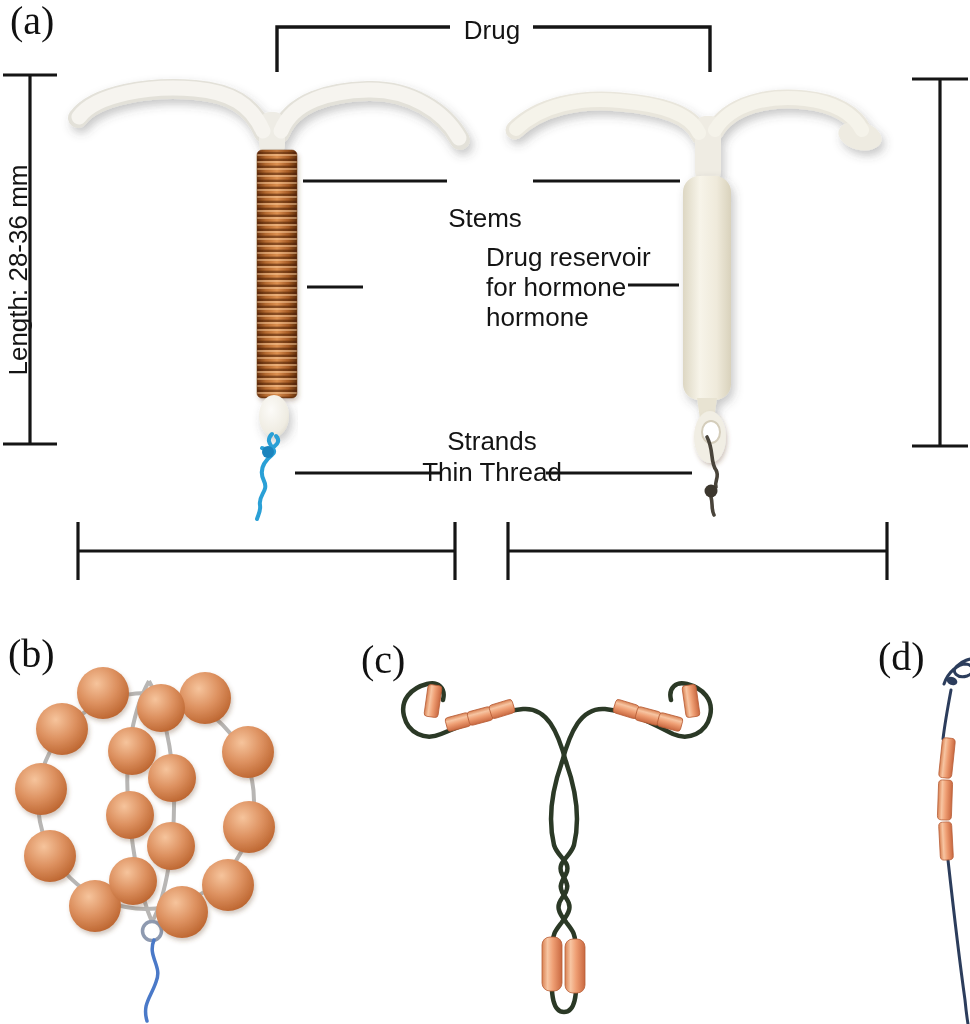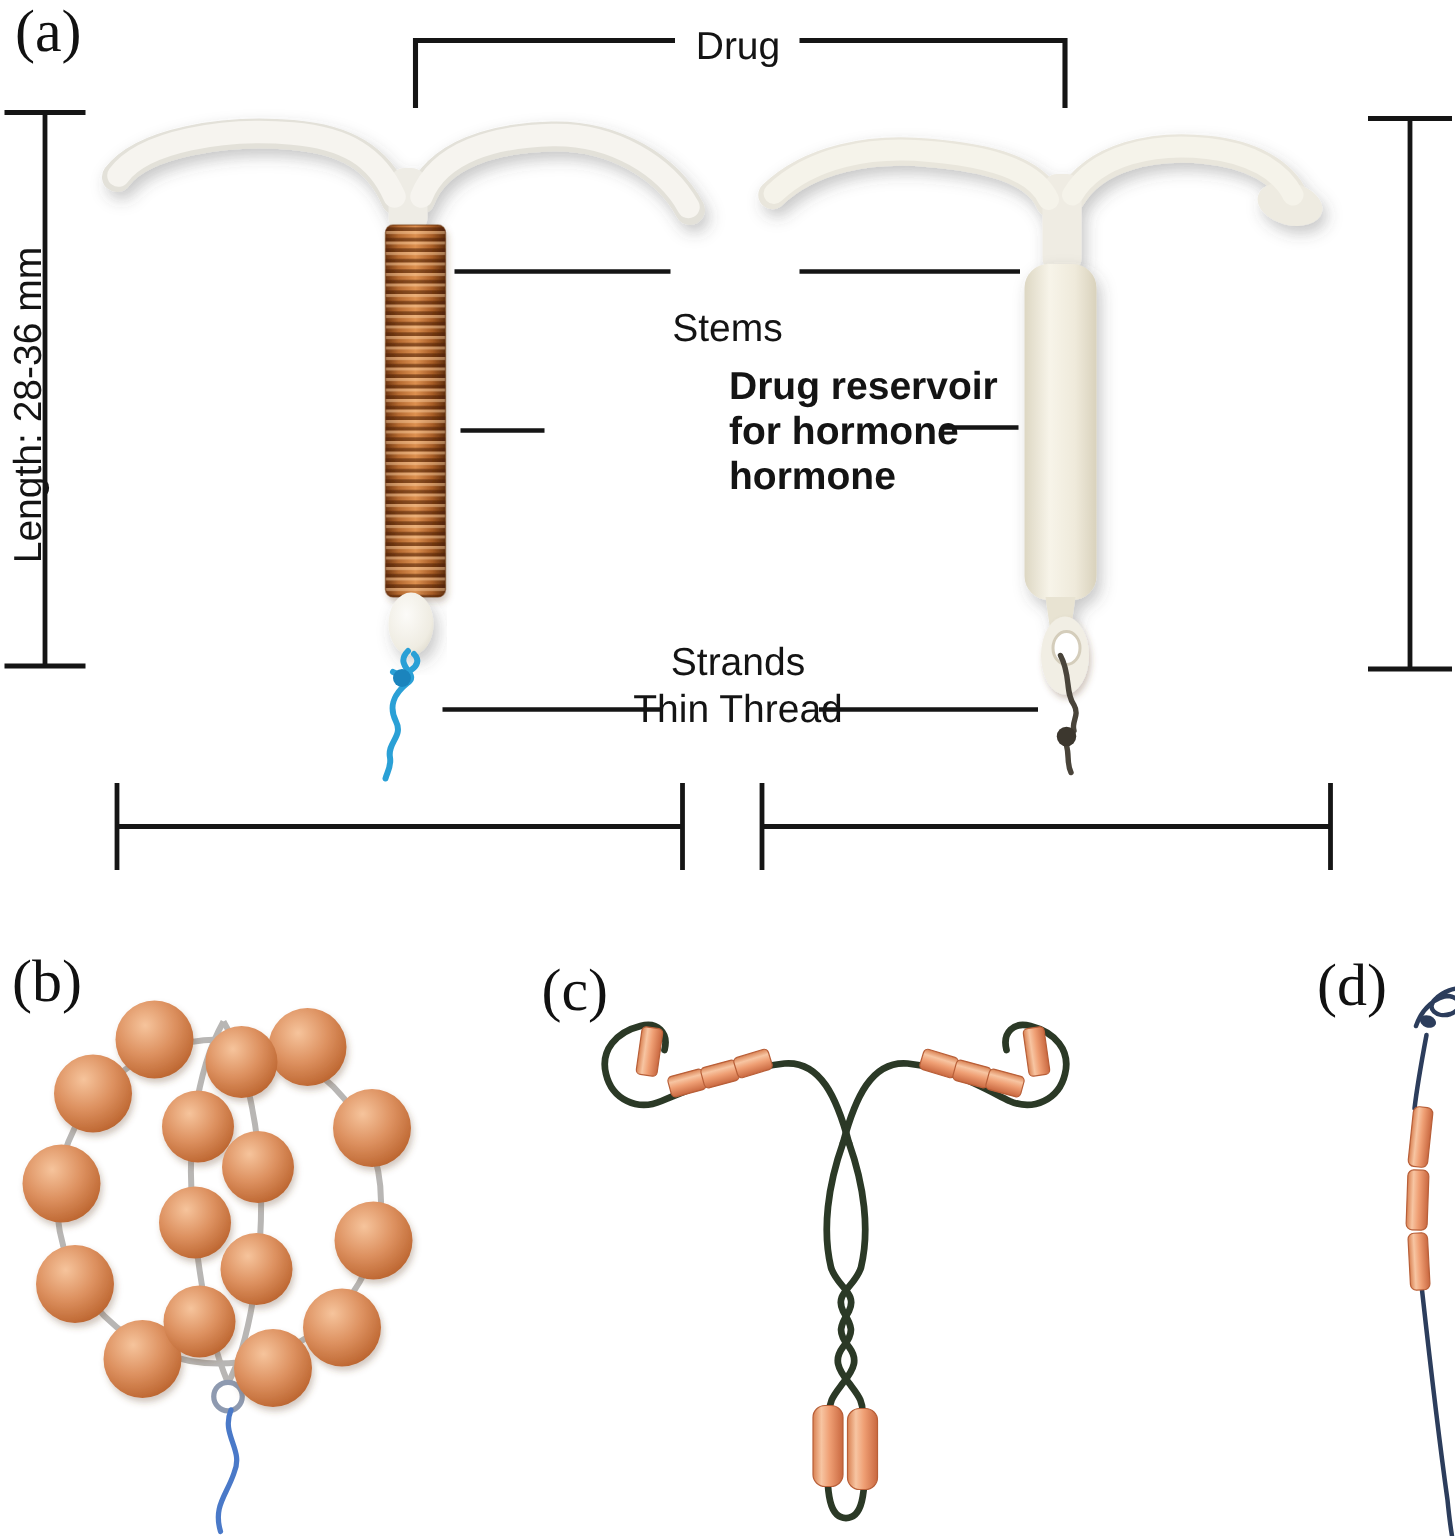--- a/index.html
+++ b/index.html
@@ -236,21 +236,21 @@
 
   <div class="panel-letter" style="left:10px;top:-1px;">(a)</div>
   <div class="panel-letter" style="left:8px;top:632px;">(b)</div>
   <div class="panel-letter" style="left:361px;top:638px;">(c)</div>
   <div class="panel-letter" style="left:878px;top:635px;">(d)</div>
 
   <div class="lbl center" style="left:427px;top:15px;width:130px;">Drug</div>
   <div class="lbl center" style="left:420px;top:165px;width:130px;margin-top:38px;">Stems</div>
 
 
-  <div class="lbl stack" style="left:486px;top:242px;font-weight:bold;">
+  <div class="lbl stack" style="left:486px;top:242px;">
     <span>Drug reservoir</span>
     <span>for hormone</span>
     <span>hormone</span>
   </div>
 
   <div class="lbl center stack" style="left:392px;top:426px;width:200px;line-height:31px;">
     <span>Strands</span>
     <span>Thin Thread</span>
   </div>
 

